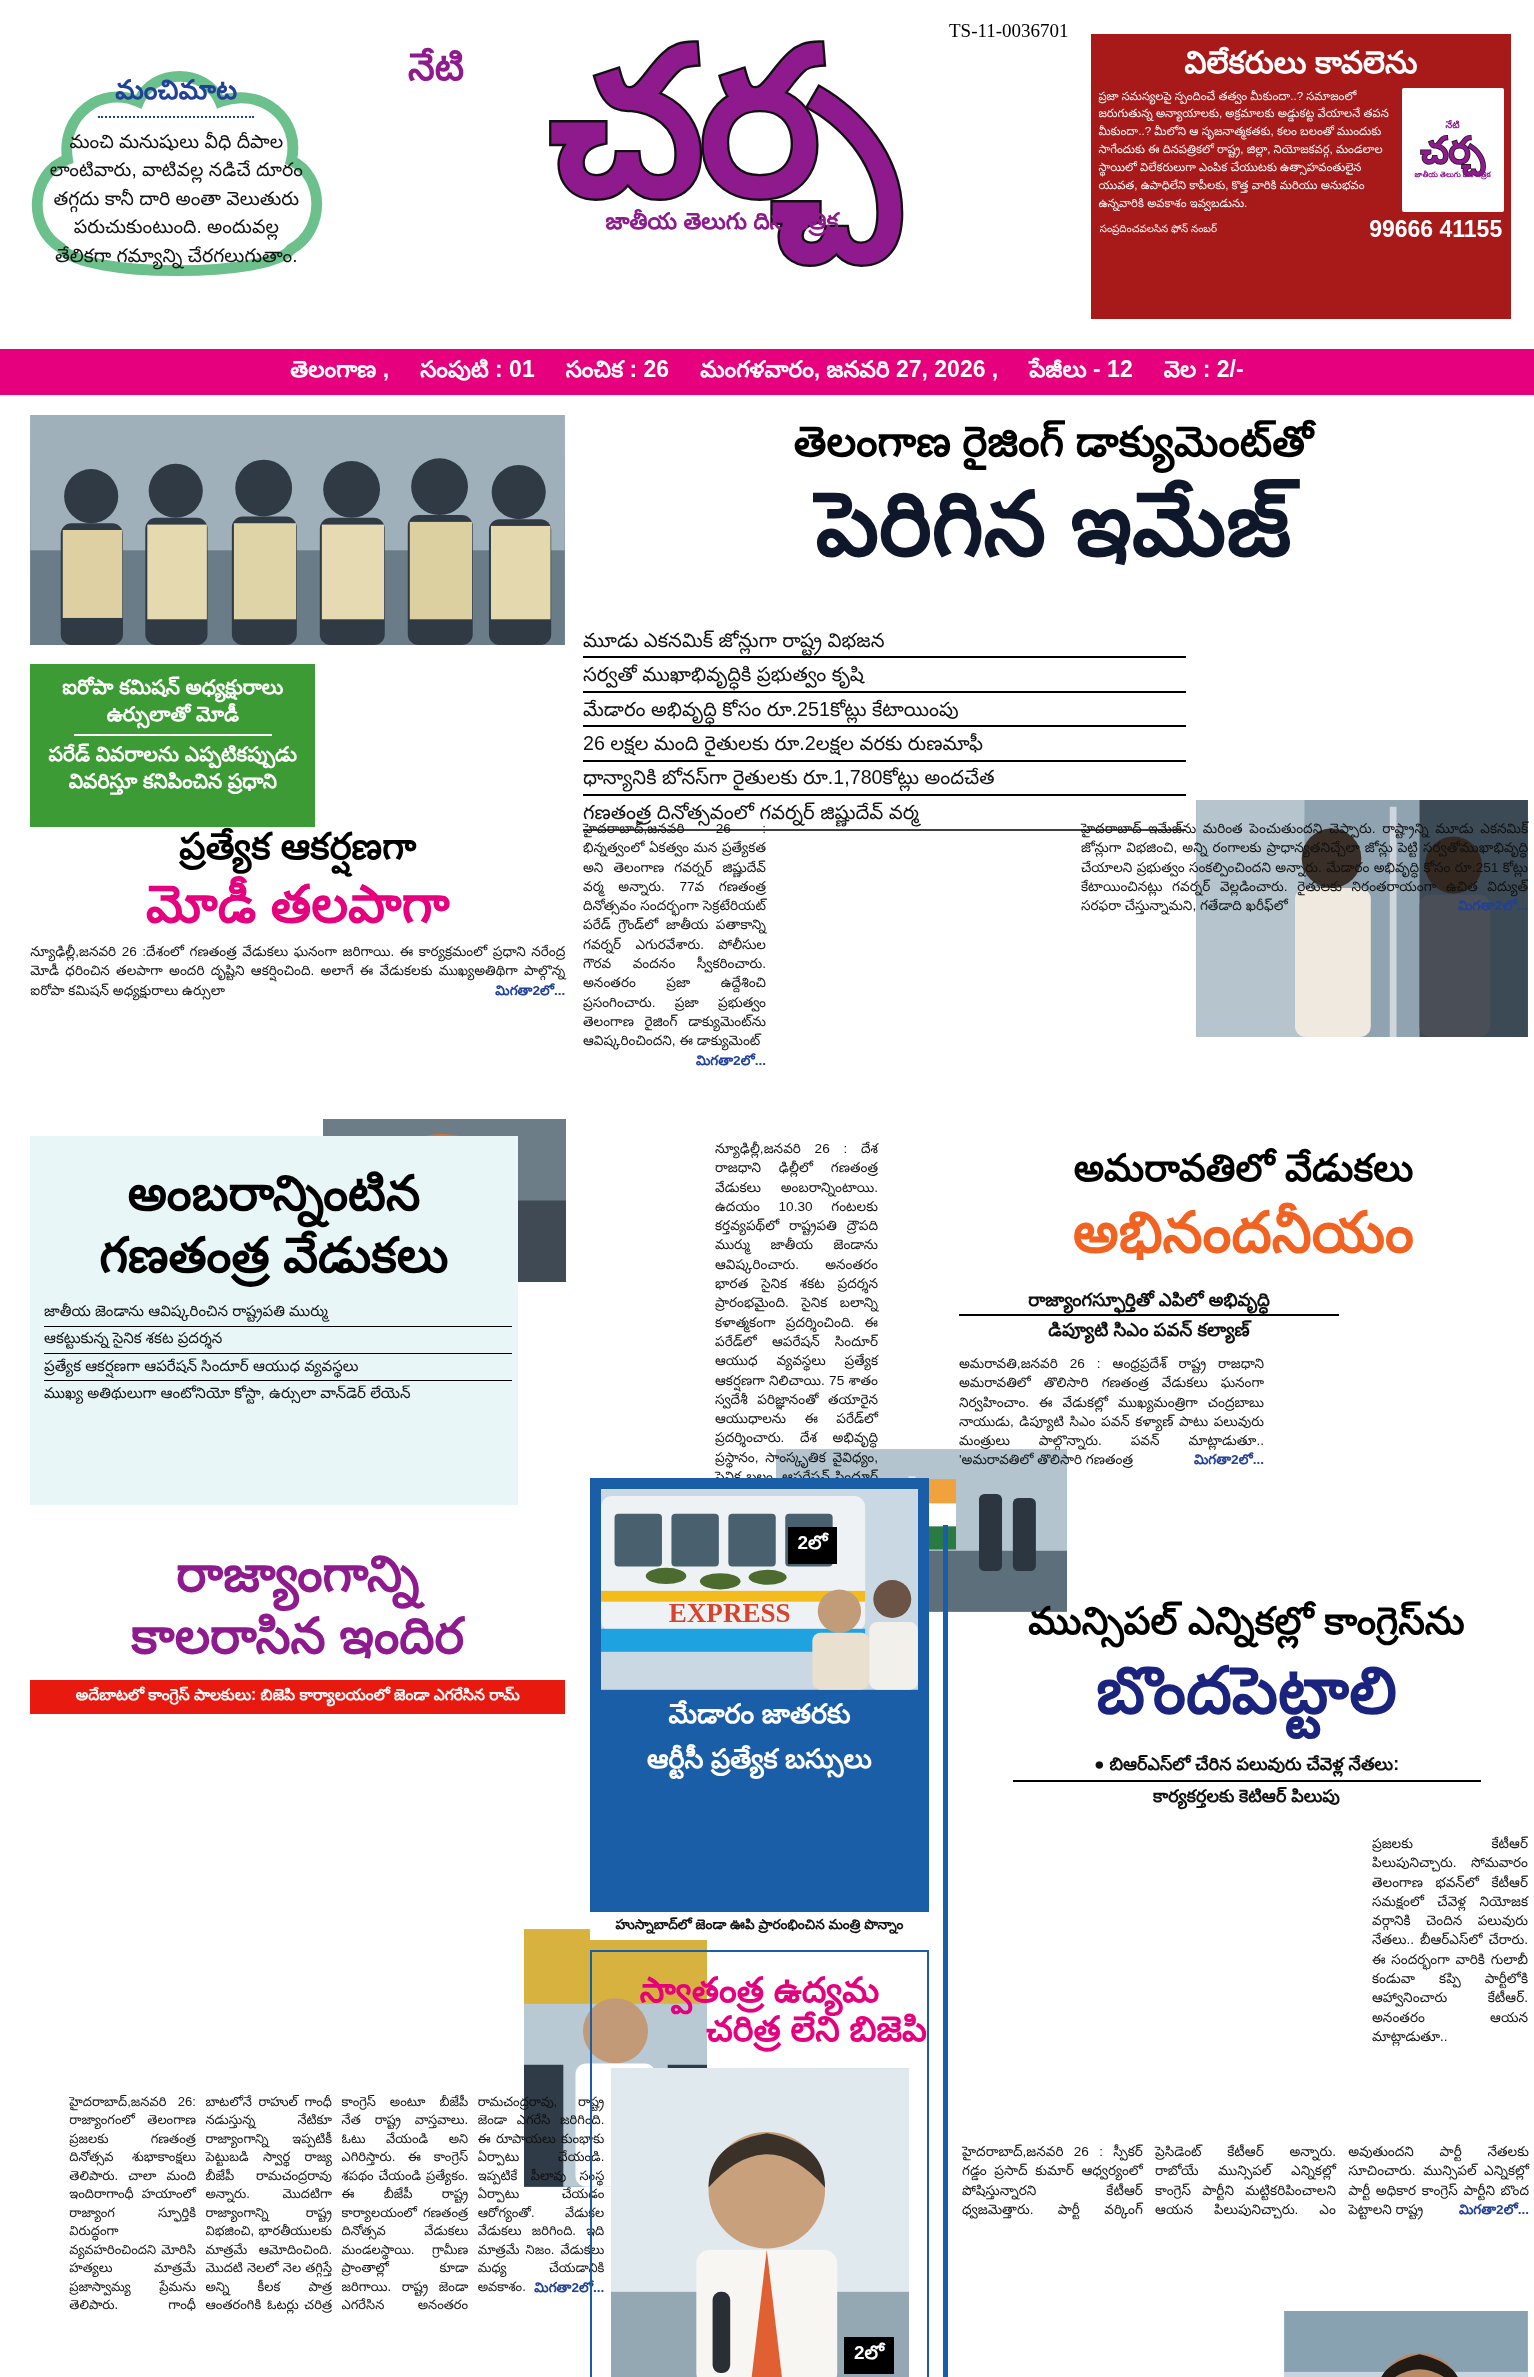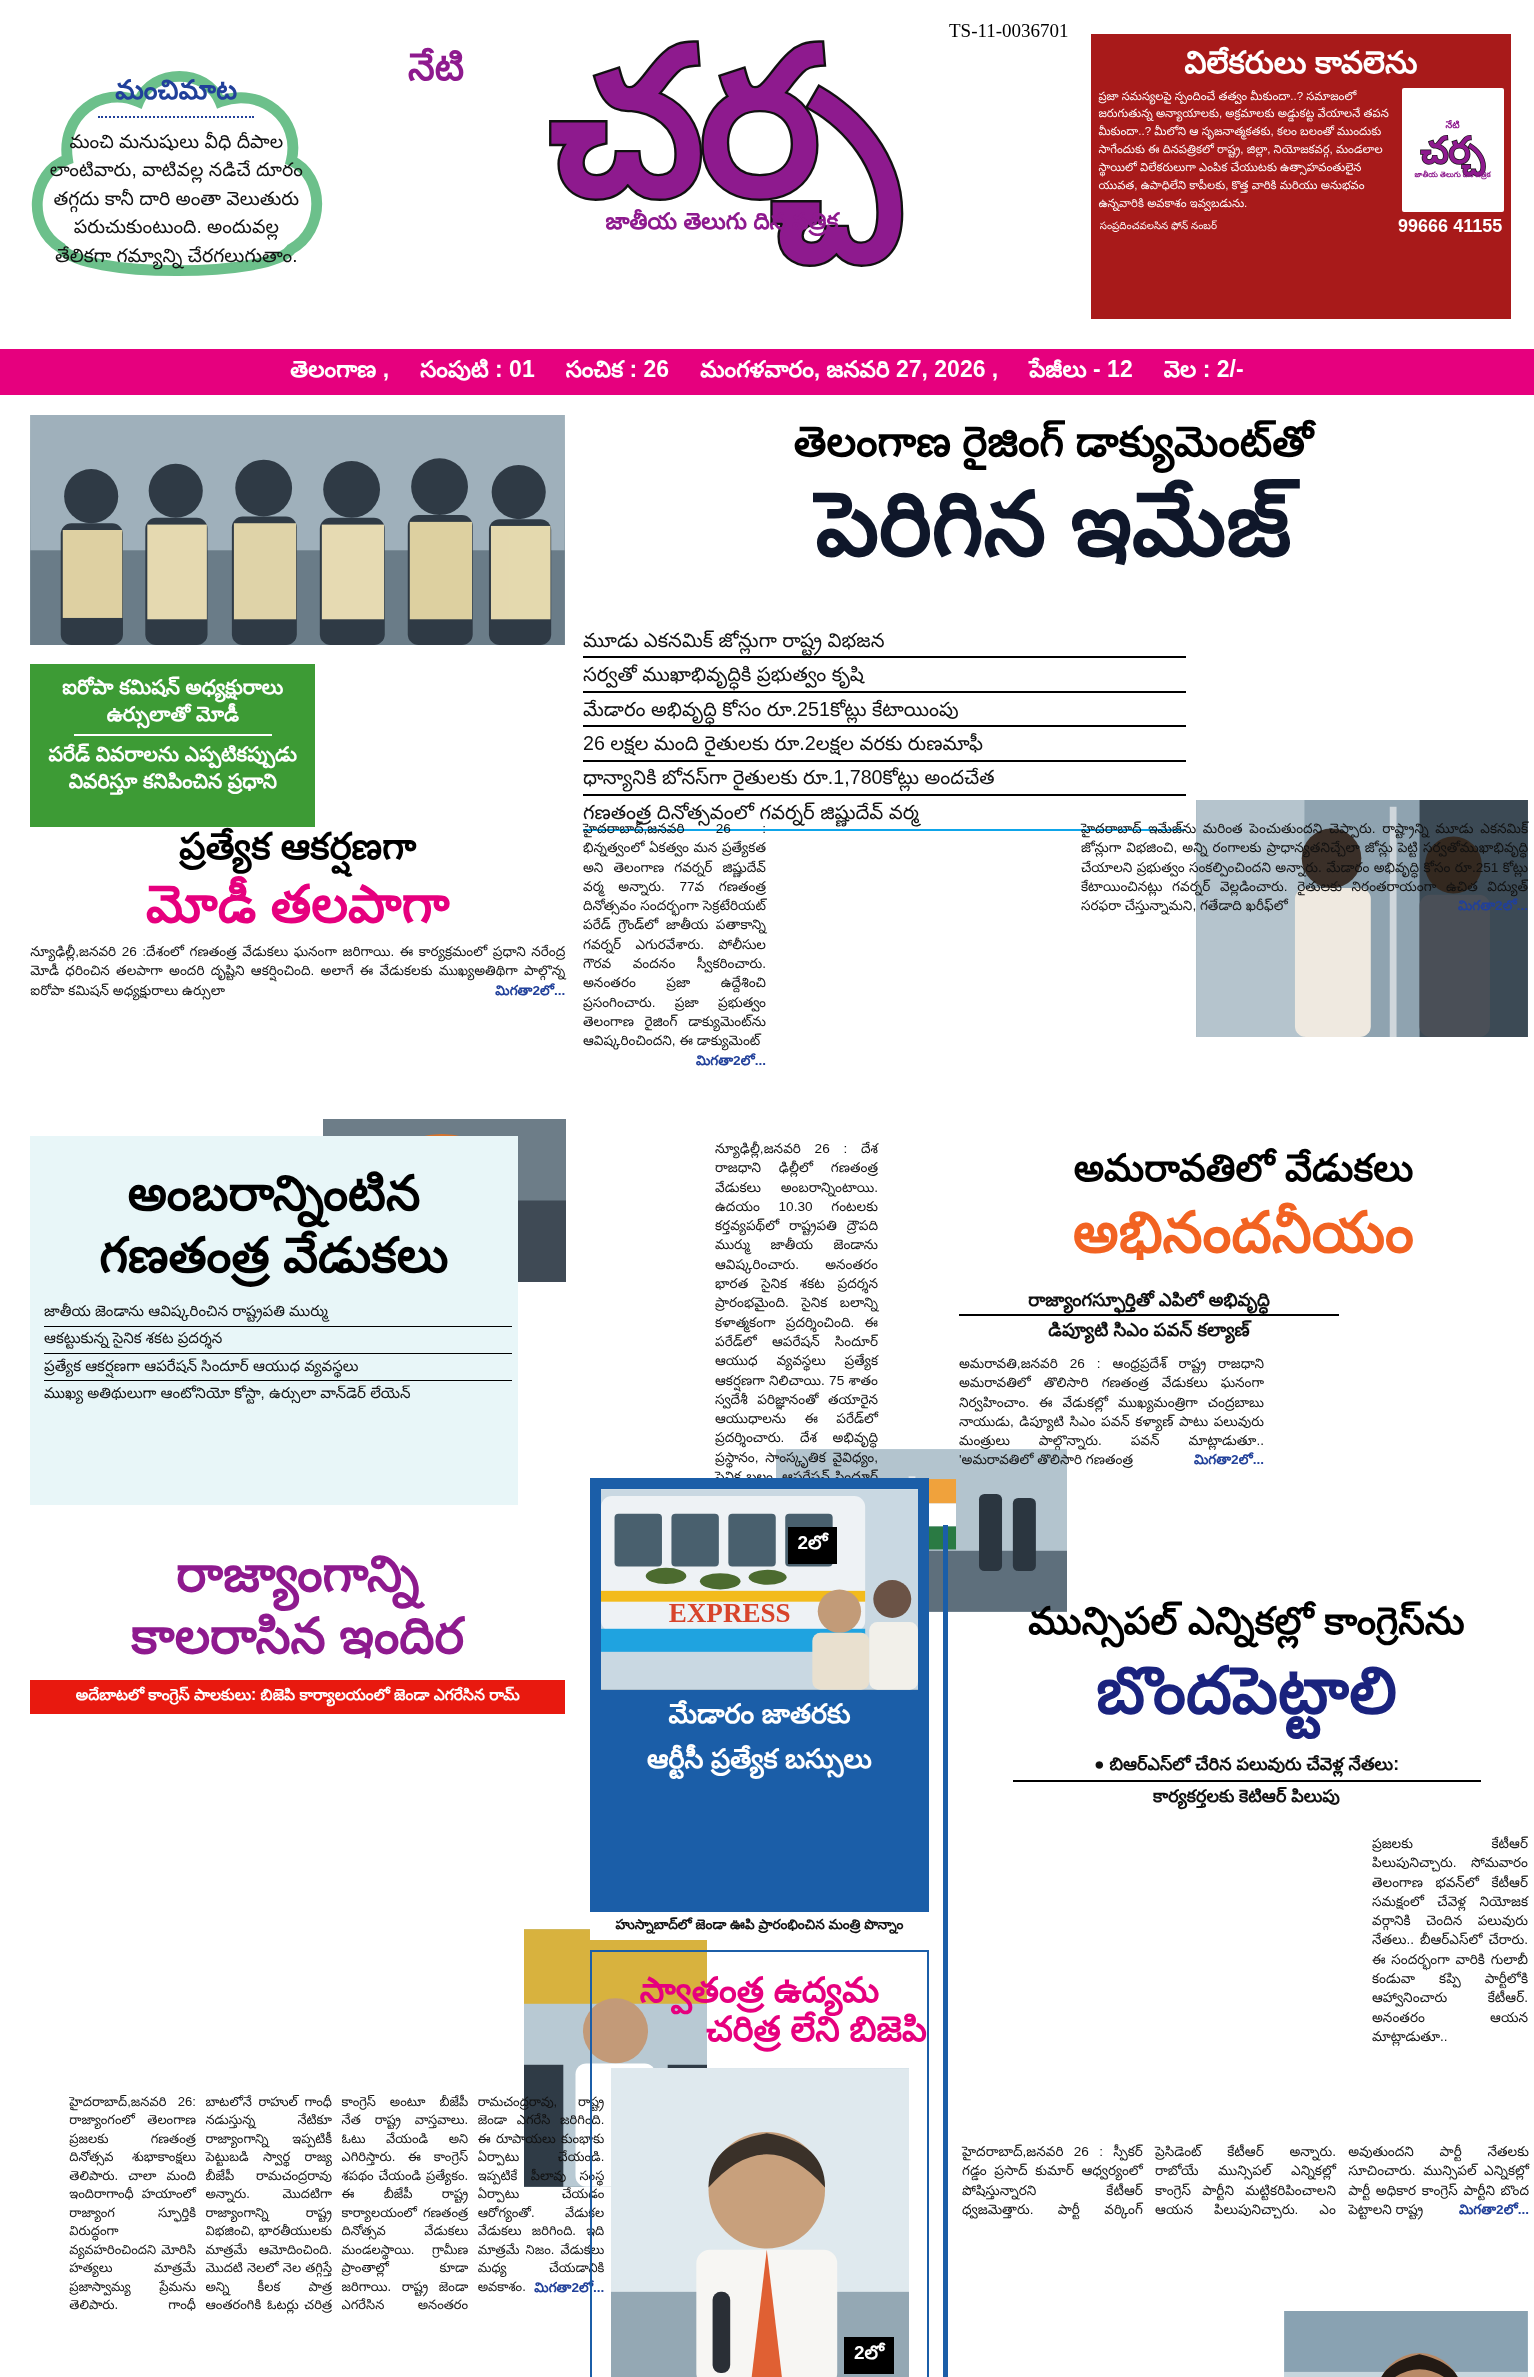--- a/index.html
+++ b/index.html
@@ -69,21 +69,21 @@
   }
   .ad-logo .s1 { color:#8e1a8e; font-size:9.5px; font-weight:bold; }
   .ad-logo .s2 { color:#8e1a8e; font-size:37px; font-weight:bold; line-height:0.95;
                  -webkit-text-stroke:1.4px #111; paint-order: stroke fill;}
   .ad-logo .s3 { color:#8e1a8e; font-size:7.5px; font-weight:bold; margin-top:2.7px; }
   .ad-foot {
     display:flex; align-items:center; justify-content:space-between;
     padding: 1.4px 6.8px 4.1px 6.8px;
   }
   .ad-foot .lbl { color:#fff; font-size: 10.2px; }
-  .ad-foot .phone { color:#fff; font-size: 18px; font-weight:bold; }
+  .ad-foot .phone { color:#fff; font-size: 23px; font-weight:bold; }
 
   
   .pinkbar {
     position:absolute; left:0; top: 349px; width: 1534px; height: 46px;
     background:#e6007e; color:#fff;
     display:flex; align-items:center; justify-content:center; gap: 31px;
     font-size: 23px; font-weight:bold;
   }
 
   
@@ -99,21 +99,21 @@
   .hl-orange{ color:#f26322; }
   .hl-navy{ color:#1a237e; }
   .body-txt {
     font-size: 13.6px; line-height: 1.42; color:#111; text-align: justify;
   }
   .more { color:#21409a; font-weight:bold; font-size: 13.6px; float:right; }
   .rule-thin { border-top: 1.4px solid #000; margin: 2.7px 0; }
 
   .bullets { font-size: 19.7px; color:#111; font-weight:500; }
   .bullets .b { padding: 4.7px 0 4.1px 0; border-bottom: 2px solid #000; line-height:1.2;}
-  .bullets .b:last-child { border-bottom: 2px solid #0ea5e9; }
+  .bullets .b:last-child { border-bottom: 2px solid #404040; }
 
   .greencap {
     background:#3d9b35; color:#fff; text-align:center; font-weight:bold;
     font-size: 20.3px; line-height: 1.35; padding: 9.5px 5.4px; margin-top: 12px;
   }
   .greencap .sep { border-top: 2px solid #fff; width: 72%; margin: 5.4px auto; }
 
   .mint { background:#e8f6f8; }
 
   .redcap {

